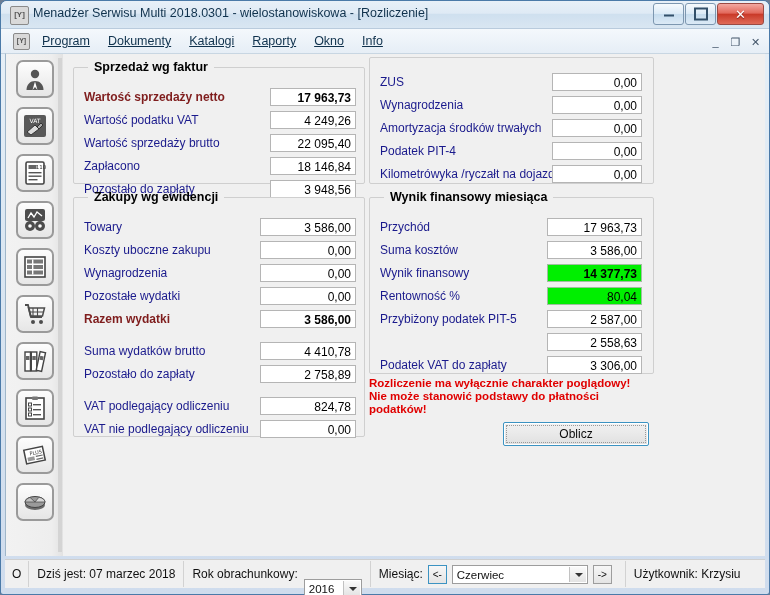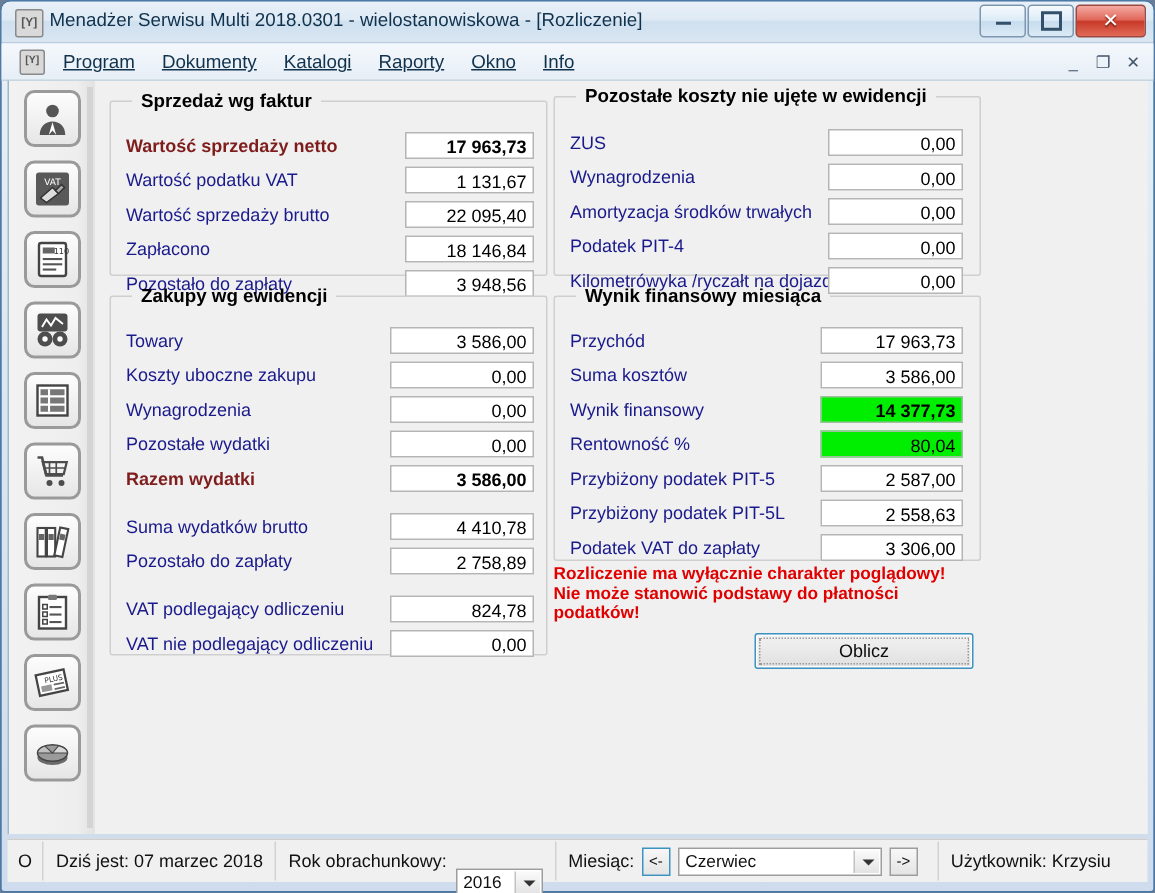--- a/index.html
+++ b/index.html
@@ -368,38 +368,37 @@
     <div class="panel">
 
       <fieldset class="grp" style="left:10px;top:6px;width:290px;height:122px;">
         <legend>Sprzedaż wg faktur</legend>
         <div class="row" style="top:14px;">
           <span class="lbl b">Wartość sprzedaży netto</span>
           <span class="fld b" style="left:196px;width:86px;">17 963,73</span>
         </div>
         <div class="row" style="top:37px;">
           <span class="lbl">Wartość podatku VAT</span>
-          <span class="fld" style="left:196px;width:86px;">1 131,67</span>
+          <span class="fld" style="left:196px;width:86px;">4 249,26</span>
         </div>
         <div class="row" style="top:60px;">
           <span class="lbl">Wartość sprzedaży brutto</span>
           <span class="fld" style="left:196px;width:86px;">22 095,40</span>
         </div>
         <div class="row" style="top:83px;">
           <span class="lbl">Zapłacono</span>
           <span class="fld" style="left:196px;width:86px;">18 146,84</span>
         </div>
         <div class="row" style="top:106px;">
           <span class="lbl">Pozostało do zapłaty</span>
           <span class="fld" style="left:196px;width:86px;">3 948,56</span>
         </div>
       </fieldset>
 
       <fieldset class="grp" style="left:306px;top:3px;width:283px;height:125px;">
-        <legend>Pozostałe koszty nie ujęte w ewidencji</legend>
         <div class="row" style="top:15px;">
           <span class="lbl">ZUS</span>
           <span class="fld" style="left:182px;width:90px;">0,00</span>
         </div>
         <div class="row" style="top:38px;">
           <span class="lbl">Wynagrodzenia</span>
           <span class="fld" style="left:182px;width:90px;">0,00</span>
         </div>
         <div class="row" style="top:61px;">
           <span class="lbl">Amortyzacja środków trwałych</span>
@@ -471,21 +470,20 @@
         </div>
         <div class="row" style="top:83px;">
           <span class="lbl">Rentowność %</span>
           <span class="fld green" style="left:177px;width:95px;">80,04</span>
         </div>
         <div class="row" style="top:106px;">
           <span class="lbl">Przybiżony podatek PIT-5</span>
           <span class="fld" style="left:177px;width:95px;">2 587,00</span>
         </div>
         <div class="row" style="top:129px;">
-          <span class="lbl">Przybiżony podatek PIT-5L</span>
           <span class="fld" style="left:177px;width:95px;">2 558,63</span>
         </div>
         <div class="row" style="top:152px;">
           <span class="lbl">Podatek VAT do zapłaty</span>
           <span class="fld" style="left:177px;width:95px;">3 306,00</span>
         </div>
       </fieldset>
 
       <div class="warn" style="left:306px;top:323px;width:290px;">Rozliczenie ma wyłącznie charakter poglądowy!
 Nie może stanowić podstawy do płatności

